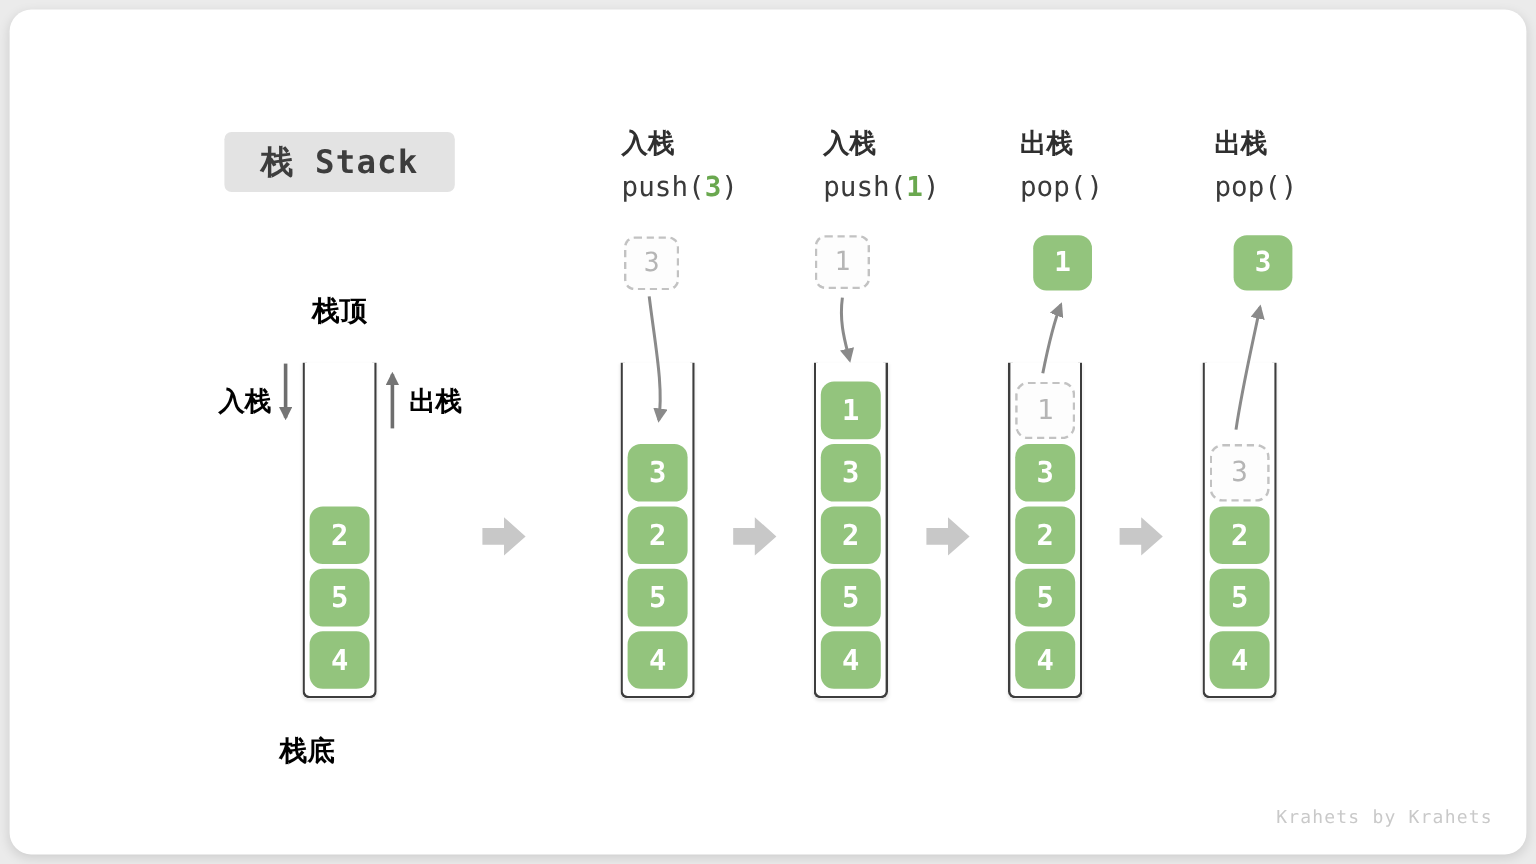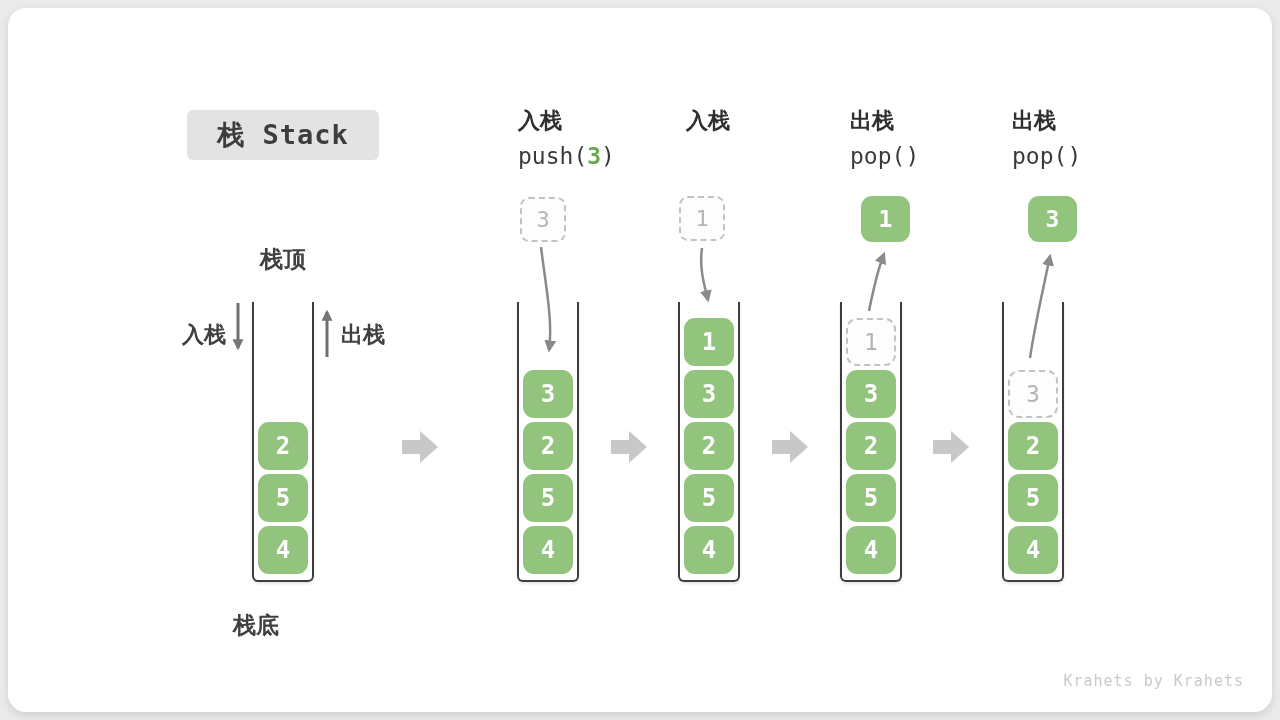--- a/index.html
+++ b/index.html
@@ -20,21 +20,21 @@
   .title-box{
     position:absolute;left:187px;top:110px;width:192px;height:50px;
     background:#e3e3e3;border-radius:6px;
     display:flex;align-items:center;justify-content:center;
   }
   .title-box span{
     font-family:"DejaVu Sans Mono", monospace;
     font-size:27px;font-weight:bold;color:#3d3d3d;letter-spacing:1px;
   }
   .cn{
-    position:absolute;font-size:23px;font-weight:bold;color:#404040;
+    position:absolute;font-size:23px;font-weight:bold;color:#000000;
     font-family:"DejaVu Sans", sans-serif;
   }
   .hdr{position:absolute;width:150px;}
   .hdr .op{
     display:block;font-size:22px;font-weight:bold;color:#2f2f2f;line-height:30px;
   }
   .hdr .code{
     display:block;margin-top:5px;
     font-family:"DejaVu Sans Mono", monospace;
     font-size:23px;color:#3a3a3a;line-height:30px;
@@ -133,20 +133,21 @@
   </div>
   <div class="float-dashed" style="left:520px;top:197px;">3</div>
   <div class="container" style="left:517px;"></div>
   <div class="vbox" style="left:523px;top:370px;">3</div>
   <div class="vbox" style="left:523px;top:422px;">2</div>
   <div class="vbox" style="left:523px;top:474px;">5</div>
   <div class="vbox" style="left:523px;top:526px;">4</div>
 
   <div class="hdr" style="left:686px;top:106px;">
     <span class="op">入栈</span>
+    <span class="code"><span>push(</span><span class="arg">1</span><span>)</span></span>
   </div>
   <div class="float-dashed" style="left:679px;top:196px;">1</div>
   <div class="container" style="left:678px;"></div>
   <div class="vbox" style="left:684px;top:318px;">1</div>
   <div class="vbox" style="left:684px;top:370px;">3</div>
   <div class="vbox" style="left:684px;top:422px;">2</div>
   <div class="vbox" style="left:684px;top:474px;">5</div>
   <div class="vbox" style="left:684px;top:526px;">4</div>
 
   <div class="hdr" style="left:850px;top:106px;">

